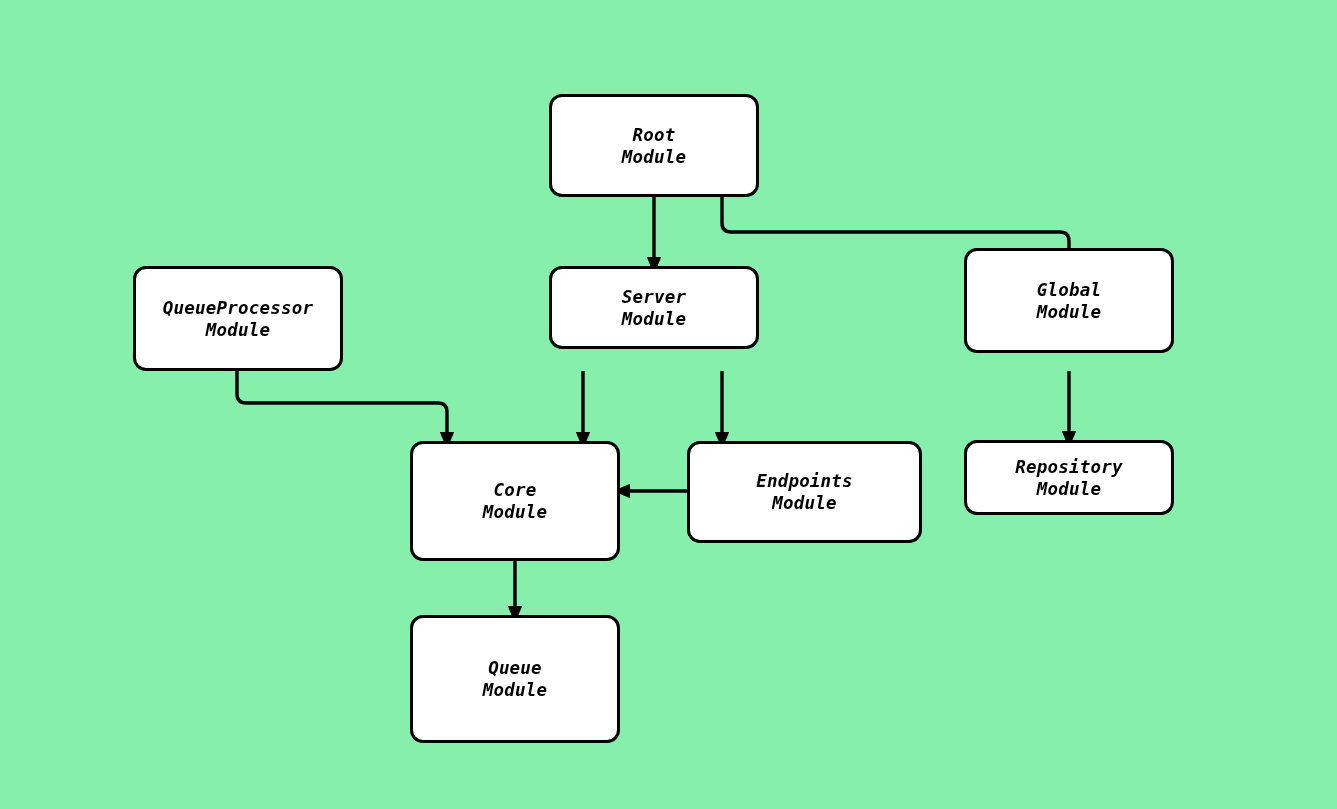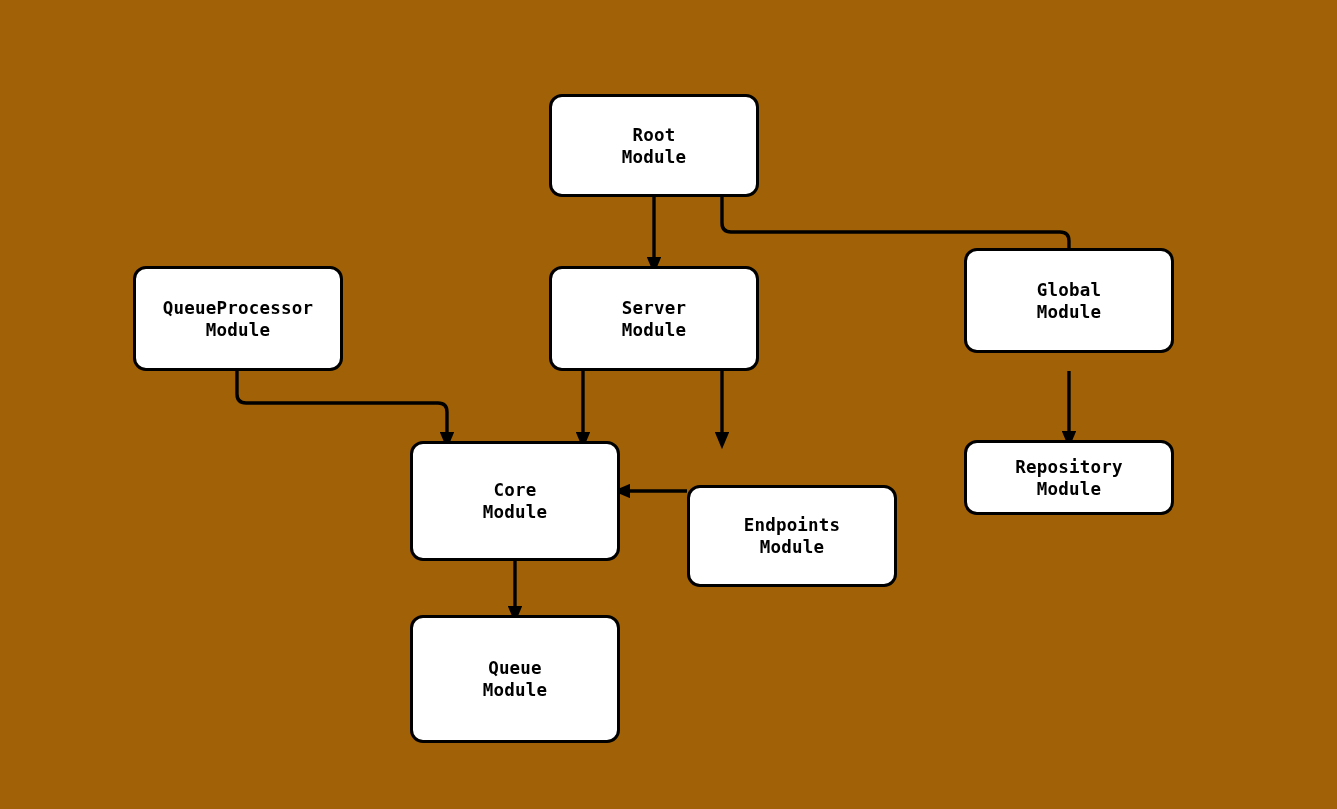--- a/index.html
+++ b/index.html
@@ -11,21 +11,22 @@
   body {
     width: 1337px;
     height: 809px;
     font-family: "DejaVu Sans Mono", "Liberation Mono", monospace;
     overflow: hidden;
   }
   #diagram-canvas {
     position: relative;
     width: 1337px;
     height: 809px;
-    background: #a16207;
+    background: #86efac;
+    font-style: italic;
   }
   #edge-layer {
     position: absolute;
     left: 0;
     top: 0;
     width: 1337px;
     height: 809px;
     pointer-events: none;
   }
   .node {
@@ -76,36 +77,36 @@
   <div class="node" style="left: 549px; top: 94px; width: 210px; height: 103px; background: rgb(255, 255, 255); border-color: rgb(0, 0, 0);">
     <div class="node-label">Root
 Module</div>
   </div>
 
   <div class="node" style="left: 133px; top: 266px; width: 210px; height: 105px; background: rgb(255, 255, 255); border-color: rgb(0, 0, 0);">
     <div class="node-label">QueueProcessor
 Module</div>
   </div>
 
-  <div class="node" style="left: 549px; top: 266px; width: 210px; height: 105px; background: rgb(255, 255, 255); border-color: rgb(0, 0, 0);">
+  <div class="node" style="left: 549px; top: 266px; width: 210px; height: 83px; background: rgb(255, 255, 255); border-color: rgb(0, 0, 0);">
     <div class="node-label">Server
 Module</div>
   </div>
 
   <div class="node" style="left: 964px; top: 248px; width: 210px; height: 105px; background: rgb(255, 255, 255); border-color: rgb(0, 0, 0);">
     <div class="node-label">Global
 Module</div>
   </div>
 
   <div class="node" style="left: 410px; top: 441px; width: 210px; height: 120px; background: rgb(255, 255, 255); border-color: rgb(0, 0, 0);">
     <div class="node-label">Core
 Module</div>
   </div>
 
-  <div class="node" style="left: 687px; top: 441px; width: 210px; height: 102px; background: rgb(255, 255, 255); border-color: rgb(0, 0, 0); margin-top: 44px;">
+  <div class="node" style="left: 687px; top: 441px; width: 235px; height: 102px; background: rgb(255, 255, 255); border-color: rgb(0, 0, 0);">
     <div class="node-label">Endpoints
 Module</div>
   </div>
 
   <div class="node" style="left: 964px; top: 440px; width: 210px; height: 75px; background: rgb(255, 255, 255); border-color: rgb(0, 0, 0);">
     <div class="node-label">Repository
 Module</div>
   </div>
 
   <div class="node" style="left: 410px; top: 615px; width: 210px; height: 128px; background: rgb(255, 255, 255); border-color: rgb(0, 0, 0);">

